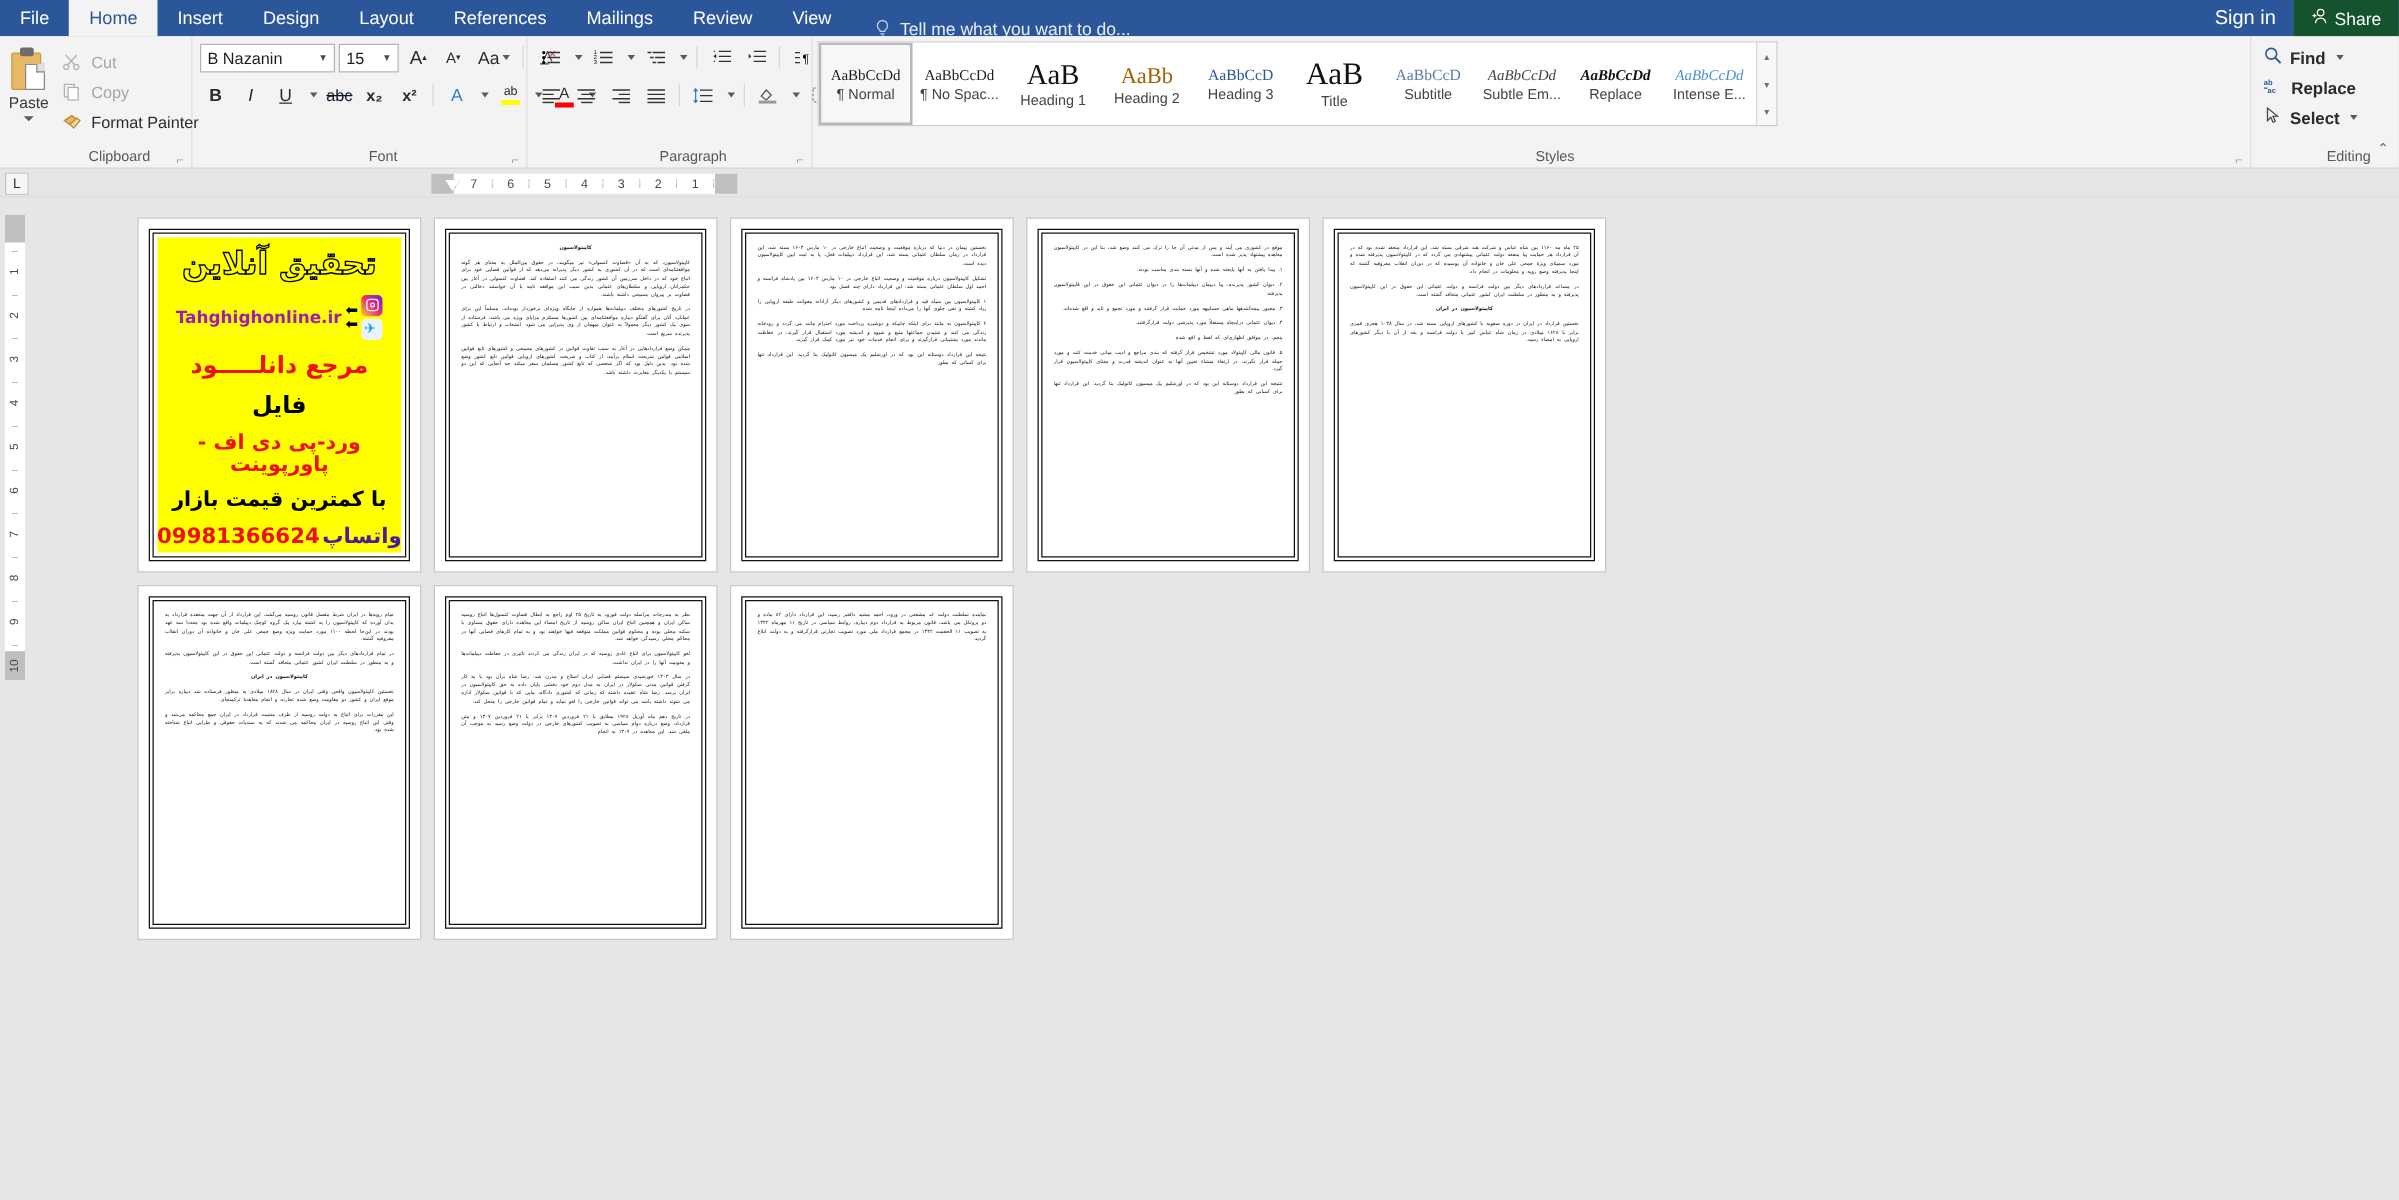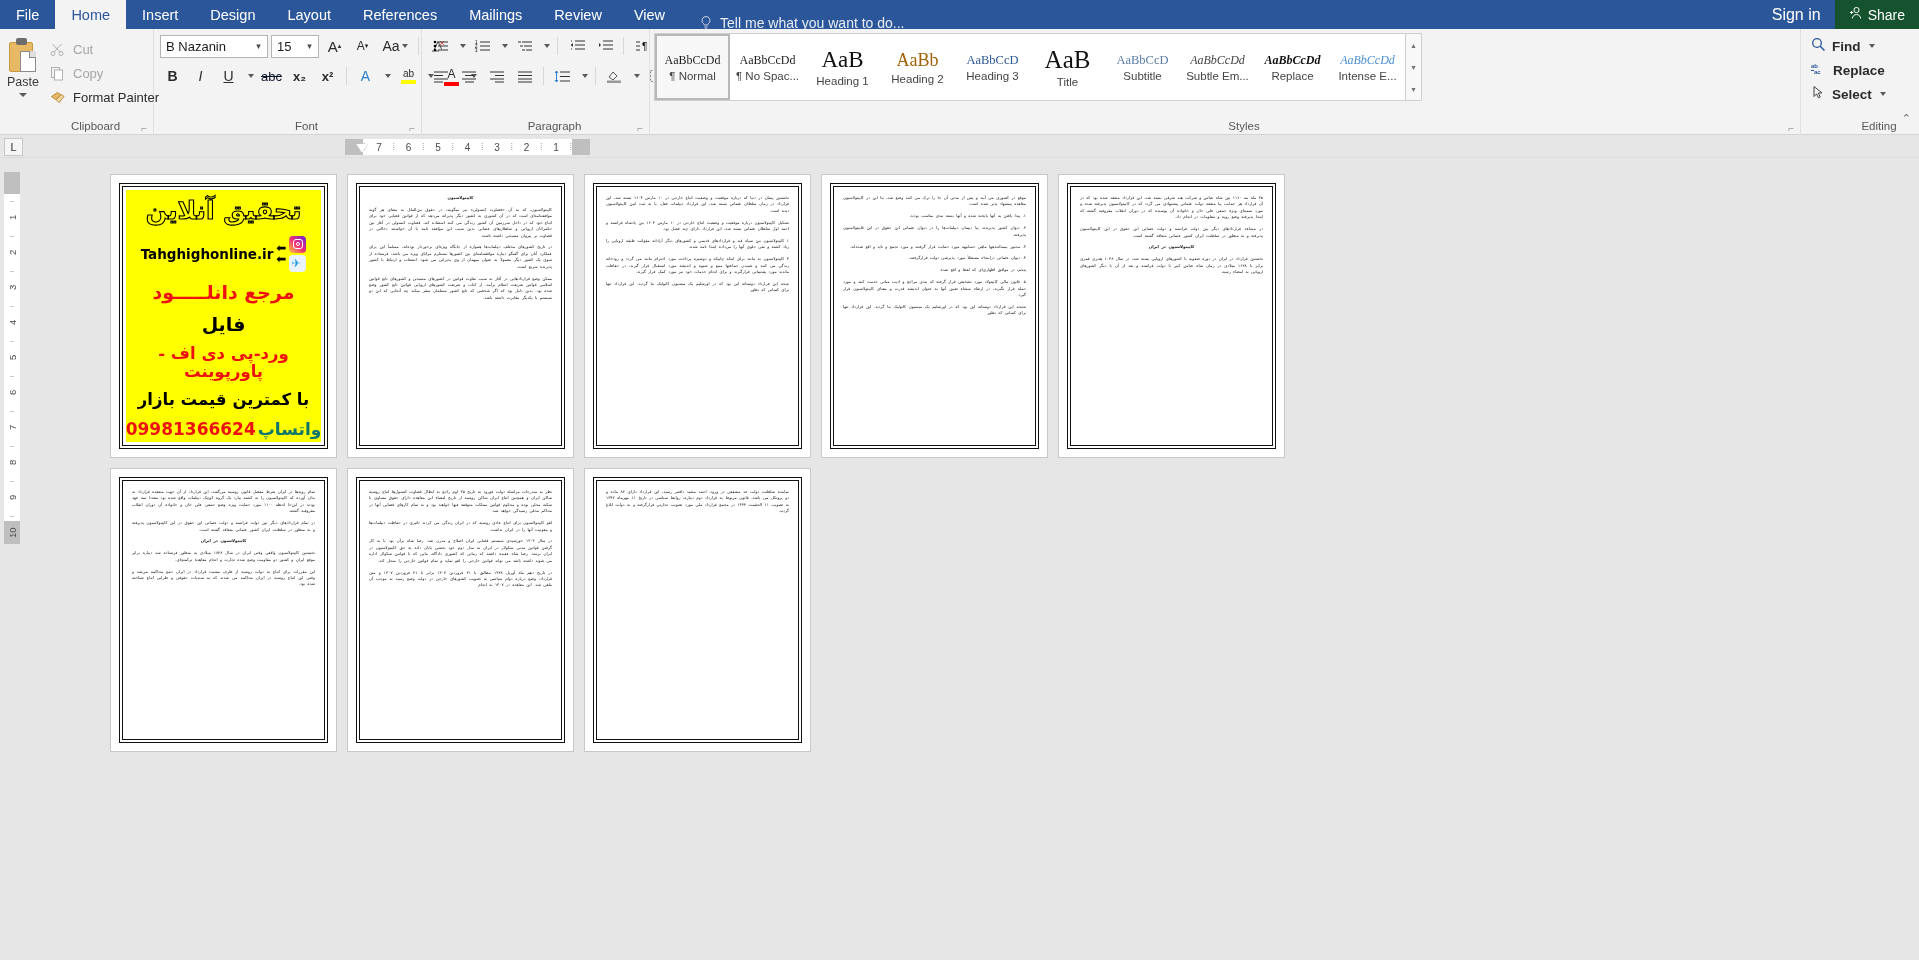--- a/index.html
+++ b/index.html
@@ -238,21 +238,21 @@
     justify-content: space-between; padding: 6px 4px 4px 4px; position: relative;
   }
   .ad-title {
     font-family: "DejaVu Sans", sans-serif; font-size: 25px; font-weight: bold;
     color: #ffff00; -webkit-text-stroke: 1.1px #000;
     direction: rtl; line-height: 1; letter-spacing: 1px;
     text-shadow: 0 0 0 #000;
     margin-top: 2px;
   }
   .ad-url-row { display: flex; align-items: center; gap: 3px; width: 100%; justify-content: center; margin-top: 2px;}
-  .ad-url { font-family: "DejaVu Sans", sans-serif; font-weight: bold; font-size: 13.5px; color: #000000; text-align: center; }
+  .ad-url { font-family: "DejaVu Sans", sans-serif; font-weight: bold; font-size: 13.5px; color: #a21caf; text-align: center; }
   .arrows { display: flex; flex-direction: column; gap: 1px; font-size: 12px; color: #000; line-height: 10px; }
   .ad-icons { display: flex; flex-direction: column; gap: 2px; }
   .ico-sq { width: 17px; height: 17px; border-radius: 4px; position: relative; overflow: hidden;
     background: linear-gradient(45deg,#f9ce34,#ee2a7b,#6228d7); }
   .ico-sq .ring { position: absolute; left: 3.5px; top: 3.5px; width: 10px; height: 10px;
     border: 1.6px solid #fff; border-radius: 3px; }
   .ico-sq .dot { position: absolute; left: 6.5px; top: 6.5px; width: 4px; height: 4px;
     border: 1.3px solid #fff; border-radius: 50%; }
   .ico-sq2 { width: 17px; height: 17px; border-radius: 4px; background: #eaf2fb; position: relative; }
   .ico-sq2 .bird { position: absolute; left: 2px; top: 3px; font-size: 11px; color: #1b9ae0; line-height: 11px; }
@@ -729,21 +729,21 @@
                   <span class="ico-sq2">
                     <span class="bird">✈</span>
                   </span>
                 </span>
               </div>
               <div class="ad-line ad-l1">مرجع دانلـــــود</div>
               <div class="ad-line ad-l2">فایل</div>
               <div class="ad-line ad-l3">ورد-پی دی اف - پاورپوینت</div>
               <div class="ad-line ad-l4">با کمترین قیمت بازار</div>
               <div class="ad-line ad-l5">
-                <span style="color: #0f766e;">واتساپ</span>
+                <span style="color: #4c1d95;">واتساپ</span>
                 <span class="ad-phone">09981366624</span>
               </div>
             </div>
           </div>
         </div>
       </div>
       <div class="page">
         <div class="page-inner">
           <div class="page-inner2">
             <p class="ptext ctr" style="font-weight: bold; text-align: center;">کاپیتولاسیون</p>

